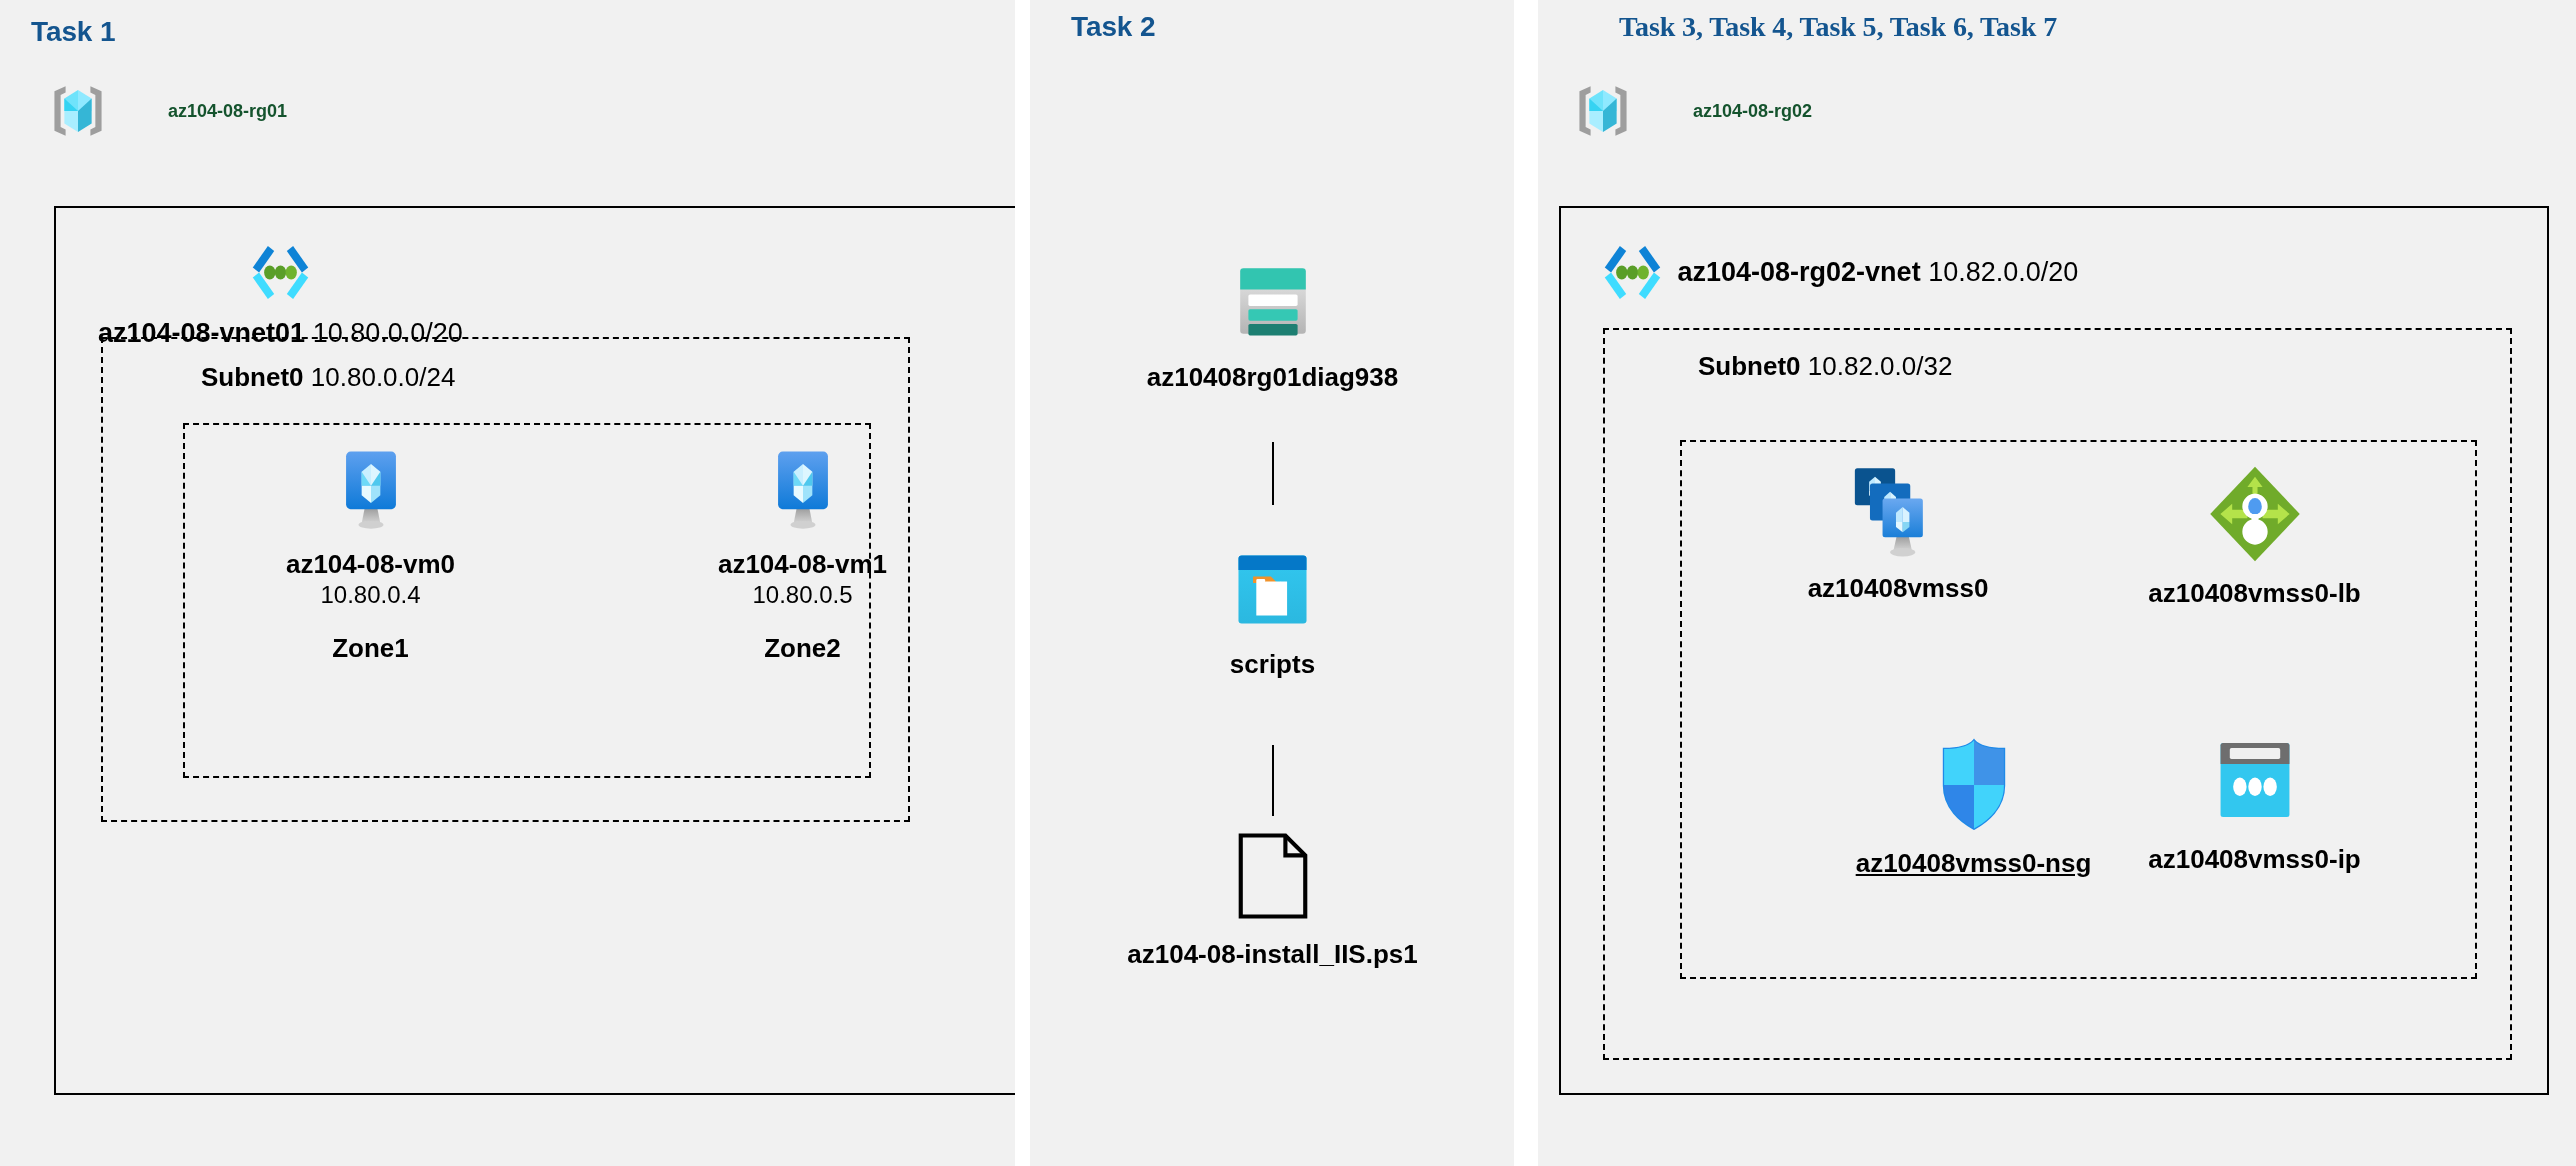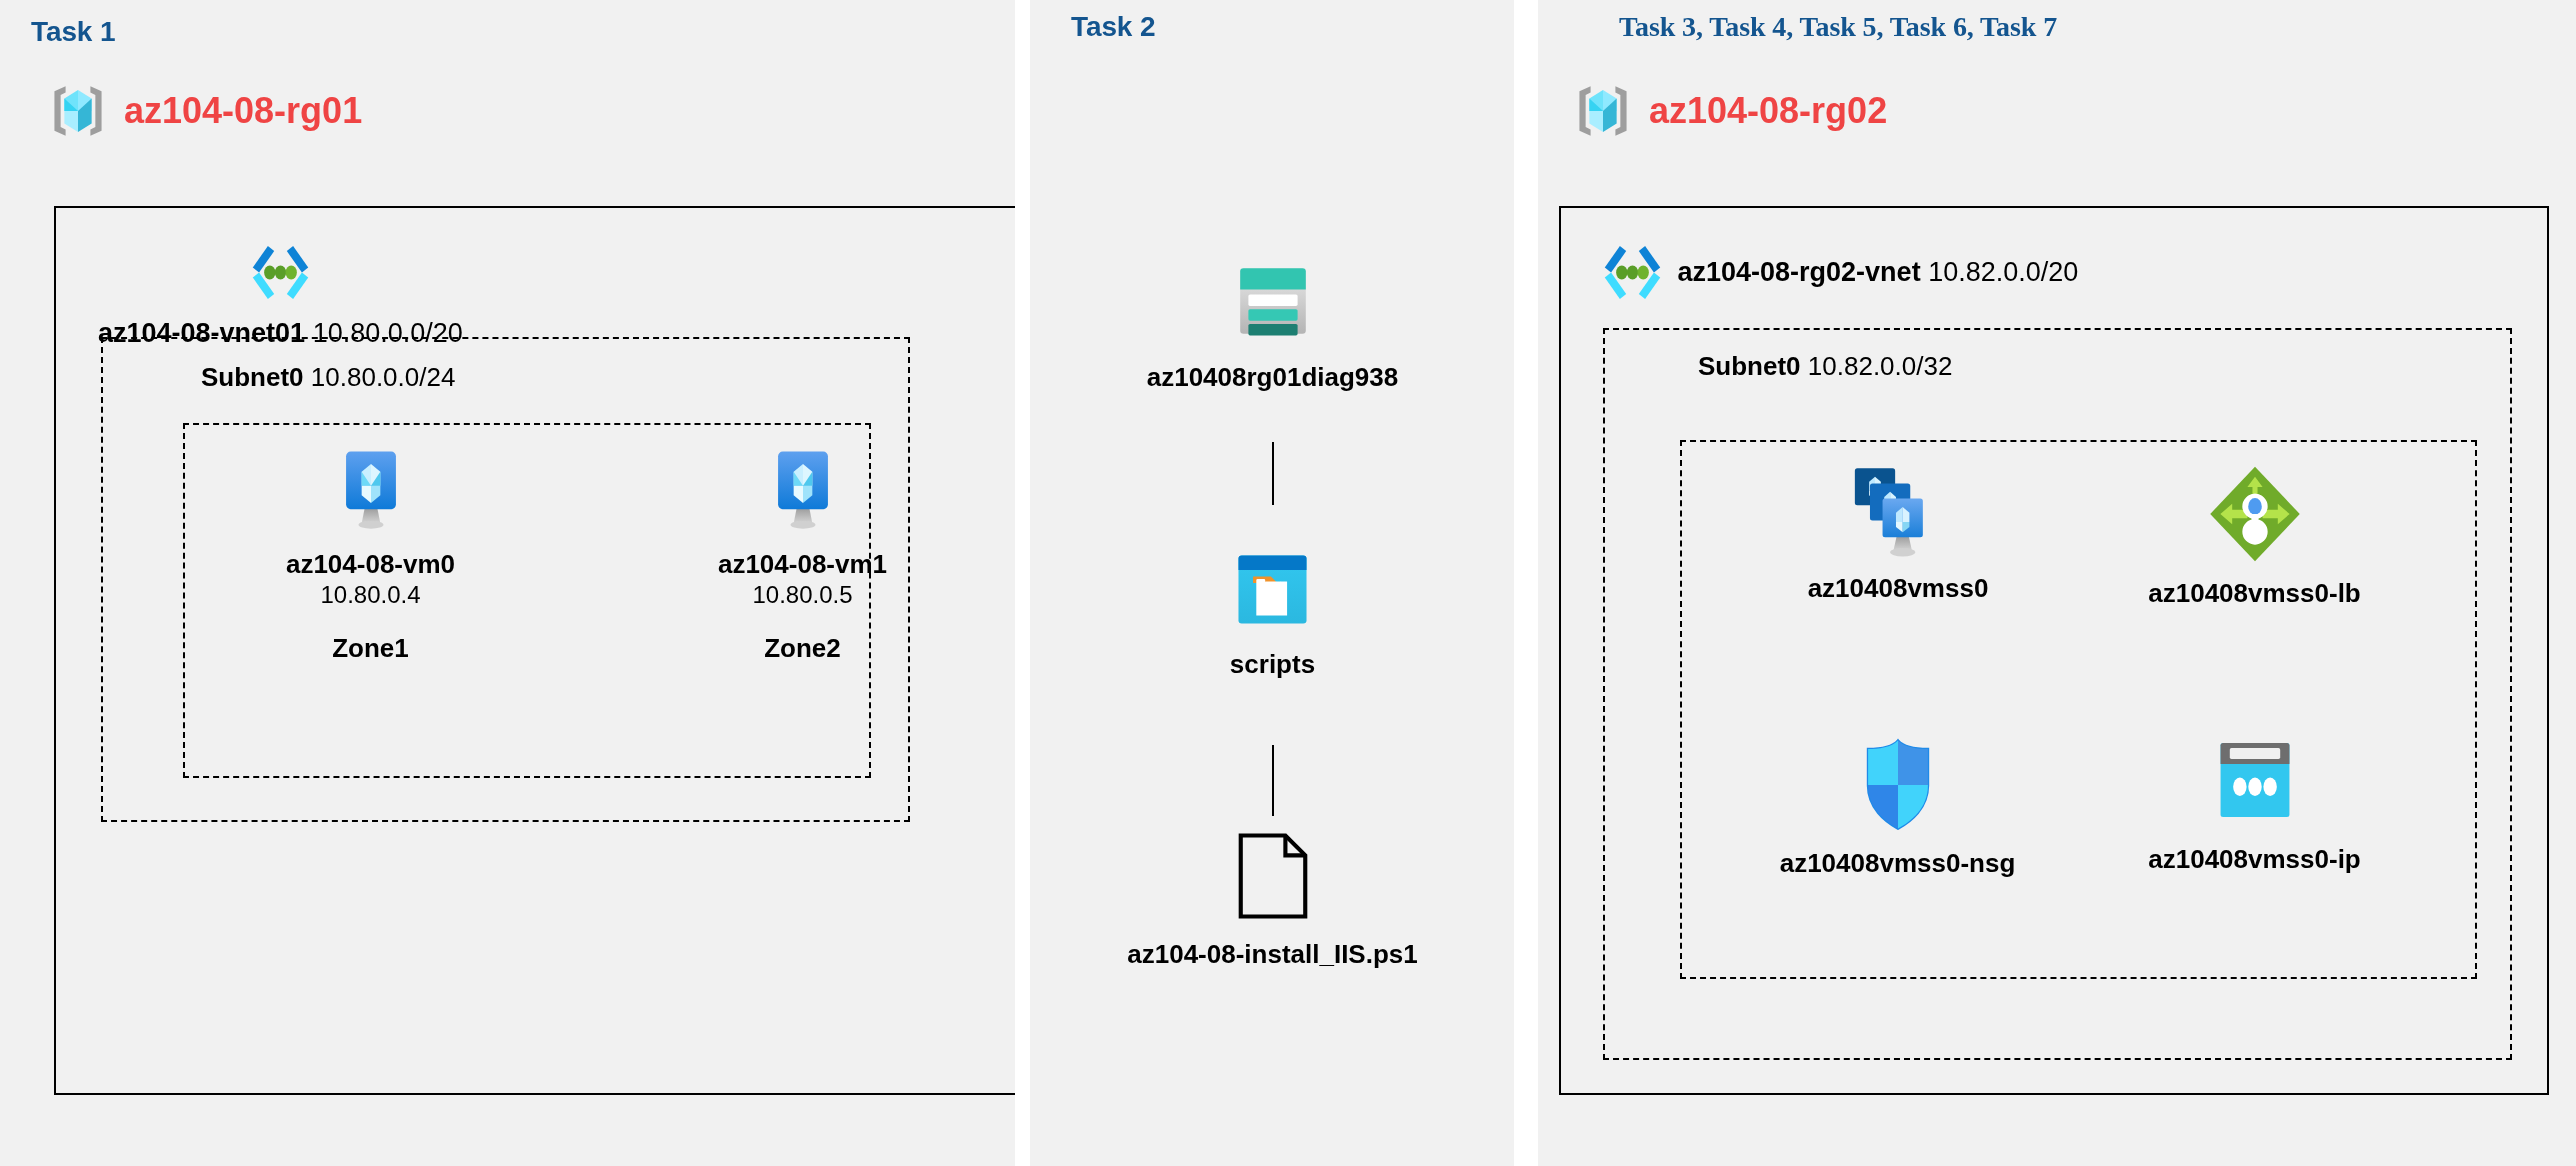--- a/index.html
+++ b/index.html
@@ -42,24 +42,25 @@
   
   .rg-row {
     position: absolute;
     display: flex;
     align-items: center;
     gap: 15px;
   }
   #rg01-row { left: 47px;   top: 80px; }
   #rg02-row { left: 1572px; top: 80px; }
   .rg-label {
-    font-size: 36px;
+    font-size: 18px;
     font-weight: bold;
-    color: #ef4444;
-    white-space: nowrap;
+    color: #14532d;
+    white-space: nowrap;
+    margin-left: 44px;
   }
 
   
   .solid-box {
     position: absolute;
     border: 2.7px solid #000000;
     box-sizing: border-box;
     background: transparent;
   }
   #vnet01-box { left: 54px;   top: 206px;  width: 1460px; height: 889px; }
@@ -161,21 +162,21 @@
     position: absolute;
     width: 2px;
     background: #000000;
   }
   #conn-1 { left: 1272px; top: 442px;  height: 63px; }
   #conn-2 { left: 1272px; top: 745px; height: 71px; }
 
   
   #node-vmss    { left: 1753px; top: 465px;  width: 290px; }
   #node-lb      { left: 2103px; top: 465px;  width: 303px; }
-  #node-nsg     { left: 1739px; top: 738px; width: 317px; }
+  #node-nsg     { left: 1815px; top: 738px; width: 317px; text-decoration: underline; }
   #node-ip      { left: 2103px; top: 738px; width: 303px; }
 
   
   .ico { display: block; }
   .ico-rg      { width: 62px;  height: 62px; }
   .ico-vnet    { width: 63px;  height: 63px; }
   .ico-vm      { width: 78px; height: 81px; margin-bottom: 17.5px; }
   .ico-storage { width: 82px; height: 82px; margin-bottom: 20px; }
   .ico-scripts { width: 81px; height: 81px; margin-bottom: 19px; }
   .ico-doc     { width: 76px; height: 86px; margin-bottom: 20px; }

